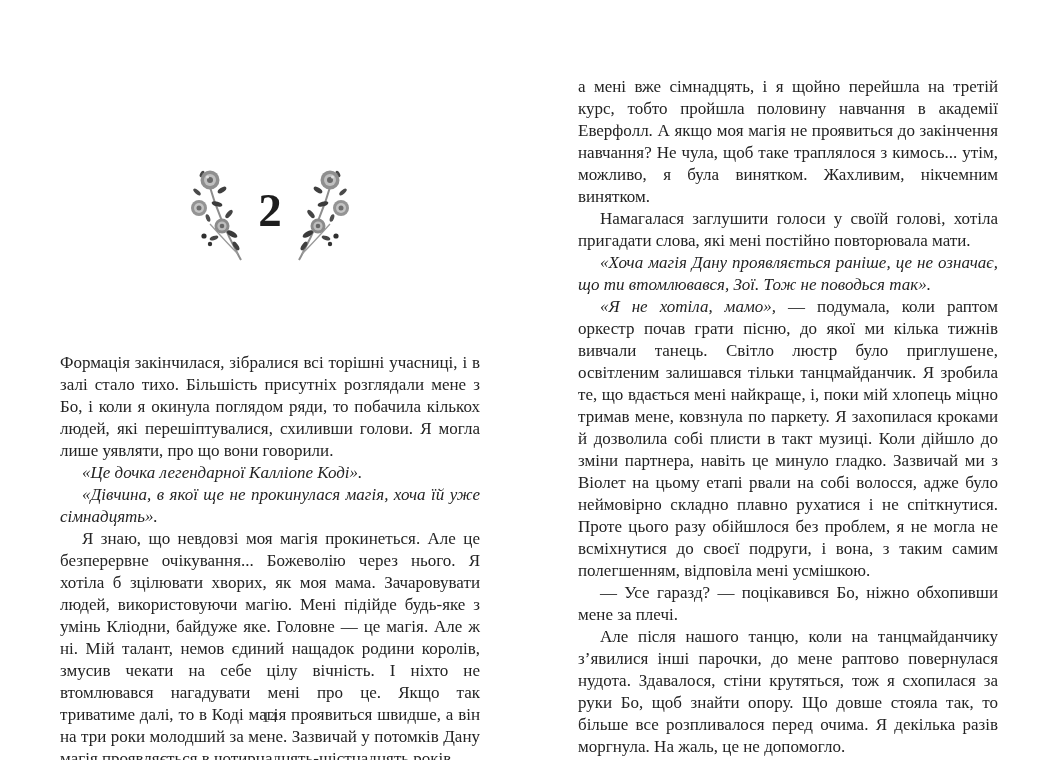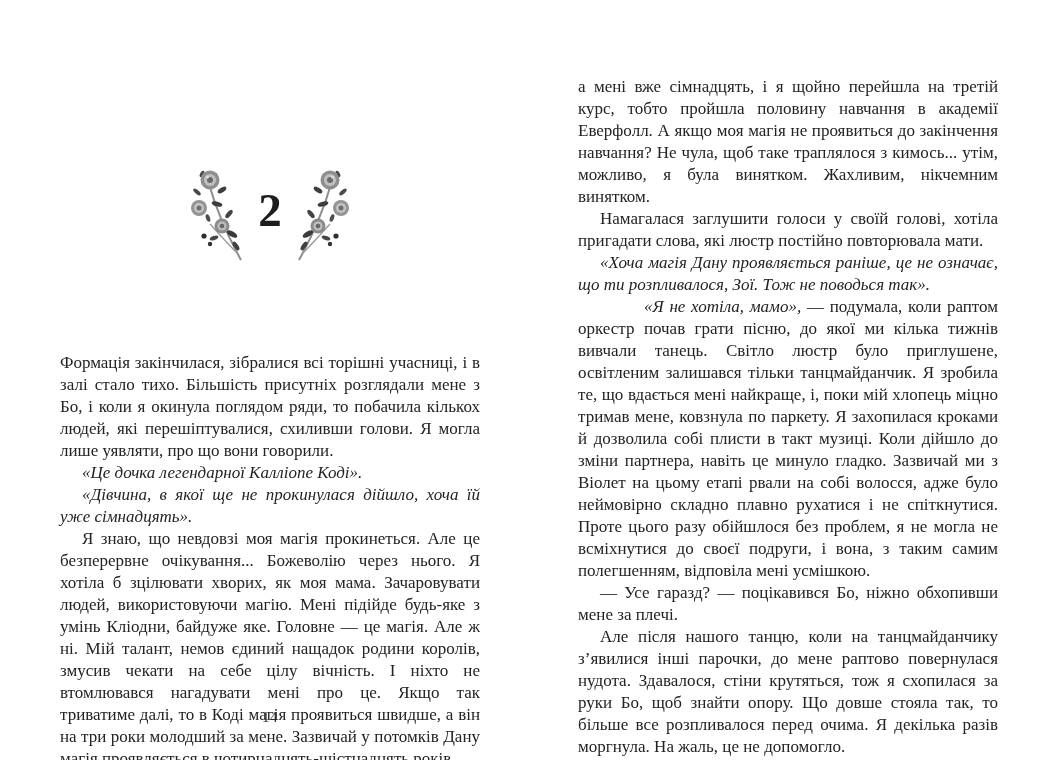--- a/index.html
+++ b/index.html
@@ -58,21 +58,21 @@
   }
   .left  .body-text { top: 308px; margin-top: 44px; }
   .right .body-text { top: 76px; }
 
   p.para {
     margin: 0;
     padding: 0;
     text-indent: 22px;
   }
   p.para.flush { text-indent: 0; }
-  .italic { font-style: italic; margin-left: 44px; }
+  .italic { font-style: italic; }
 
   .folio {
     position: absolute;
     bottom: 34px;
     left: 0; right: 0;
     text-align: center;
     font-size: 15px;
     letter-spacing: 0.5px;
     color: #2a2a2a;
   }
@@ -125,33 +125,33 @@
       <span class="chapter-num">2</span>
 
       <svg class="sprig" width="72" height="100" viewBox="0 0 60 100" xmlns="http://www.w3.org/2000/svg">
         <use href="#sprig-art" transform="translate(60,0) scale(-1,1)"></use>
       </svg>
     </div>
 
     <div class="body-text">
       <p class="para flush">Формація закінчилася, зібралися всі торішні учасниці, і в залі стало тихо. Більшість присутніх розглядали мене з Бо, і коли я окинула поглядом ряди, то побачила кількох людей, які перешіптувалися, схиливши голови. Я могла лише уявляти, про що вони говорили.</p>
       <p class="para italic">«Це дочка легендарної Калліопе Коді».</p>
-      <p class="para italic">«Дівчина, в якої ще не прокинулася дійшло, хоча їй уже сімнадцять».</p>
+      <p class="para italic">«Дівчина, в якої ще не прокинулася магія, хоча їй уже сімнадцять».</p>
       <p class="para">Я знаю, що невдовзі моя магія прокинеться. Але це безперервне очікування... Божеволію через нього. Я хотіла б зцілювати хворих, як моя мама. Зачаровувати людей, використовуючи магію. Мені підійде будь-яке з умінь Кліодни, байдуже яке. Головне — це магія. Але ж ні. Мій талант, немов єдиний нащадок родини королів, змусив чекати на себе цілу вічність. І ніхто не втомлювався нагадувати мені про це. Якщо так триватиме далі, то в Коді магія проявиться швидше, а він на три роки молодший за мене. Зазвичай у потомків Дану магія проявляється в чотирнадцять-шістнадцять років,</p>
     </div>
 
     <div class="folio">14</div>
   </section>
 
   <section class="page right">
 
     <div class="body-text">
       <p class="para flush">а мені вже сімнадцять, і я щойно перейшла на третій курс, тобто пройшла половину навчання в академії Еверфолл. А якщо моя магія не проявиться до закінчення навчання? Не чула, щоб таке траплялося з кимось... утім, можливо, я була винятком. Жахливим, нікчемним винятком.</p>
-      <p class="para">Намагалася заглушити голоси у своїй голові, хотіла пригадати слова, які люстр постійно повторювала мати.</p>
-      <p class="para italic">«Хоча магія Дану проявляється раніше, це не означає, що ти розпливалося, Зої. Тож не поводься так».</p>
+      <p class="para">Намагалася заглушити голоси у своїй голові, хотіла пригадати слова, які мені постійно повторювала мати.</p>
+      <p class="para italic">«Хоча магія Дану проявляється раніше, це не означає, що ти втомлювався, Зої. Тож не поводься так».</p>
       <p class="para">
         <span class="italic">«Я не хотіла, мамо»,</span><span> — подумала, коли раптом оркестр почав грати пісню, до якої ми кілька тижнів вивчали танець. Світло люстр було приглушене, освітленим залишався тільки танцмайданчик. Я зробила те, що вдається мені найкраще, і, поки мій хлопець міцно тримав мене, ковзнула по паркету. Я захопилася кроками й дозволила собі плисти в такт музиці. Коли дійшло до зміни партнера, навіть це минуло гладко. Зазвичай ми з Віолет на цьому етапі рвали на собі волосся, адже було неймовірно складно плавно рухатися і не спіткнутися. Проте цього разу обійшлося без проблем, я не могла не всміхнутися до своєї подруги, і вона, з таким самим полегшенням, відповіла мені усмішкою.</span>
       </p>
       <p class="para">— Усе гаразд? — поцікавився Бо, ніжно обхопивши мене за плечі.</p>
       <p class="para">Але після нашого танцю, коли на танцмайданчику з’явилися інші парочки, до мене раптово повернулася нудота. Здавалося, стіни крутяться, тож я схопилася за руки Бо, щоб знайти опору. Що довше стояла так, то більше все розпливалося перед очима. Я декілька разів моргнула. На жаль, це не допомогло.</p>
     </div>
 
   </section>
 
 </div>

